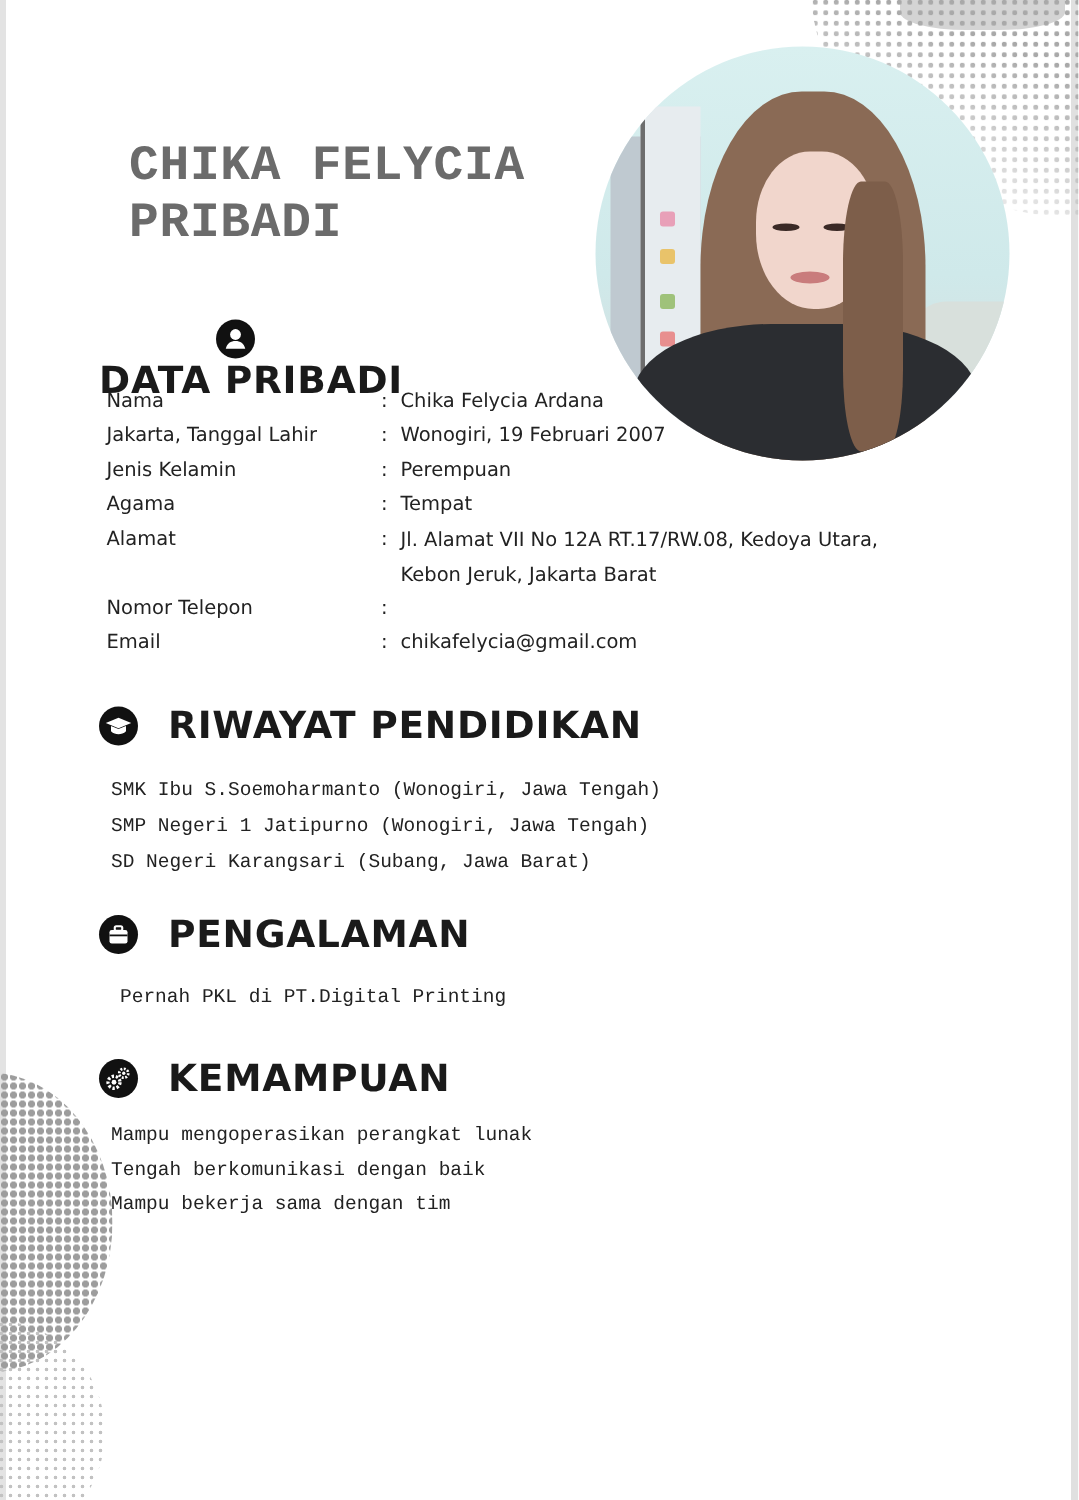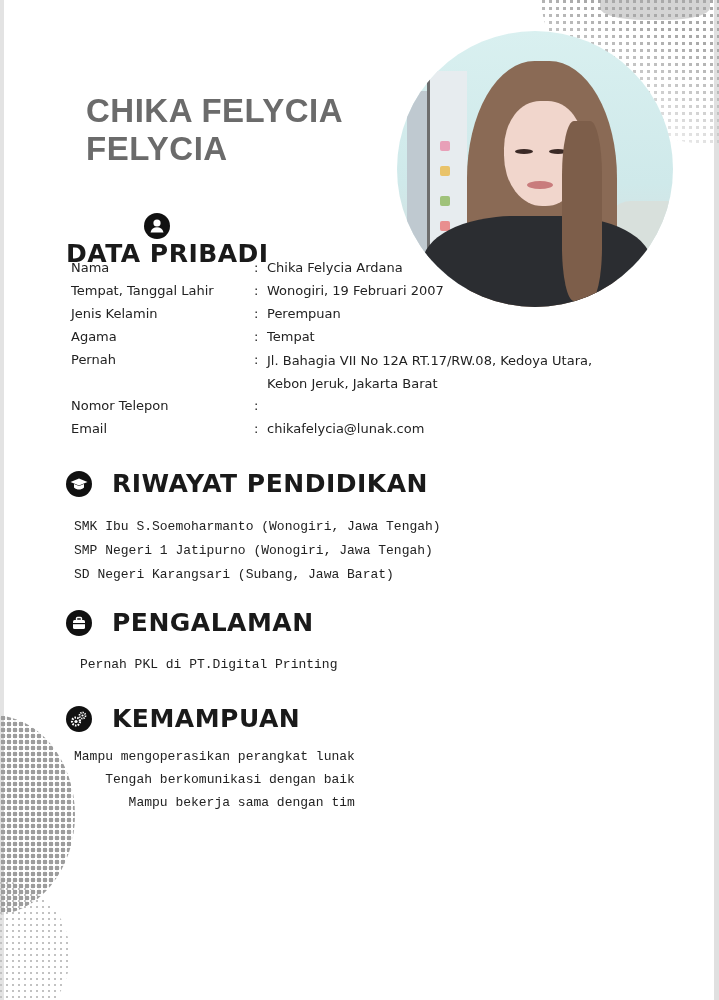--- a/index.html
+++ b/index.html
@@ -50,21 +50,21 @@
   .photo .hair { position: absolute; left: 70px; top: 30px; width: 150px; height: 260px; background: #8a6a55; border-radius: 45% 45% 10% 10%; }
   .photo .face { position: absolute; left: 107px; top: 70px; width: 80px; height: 105px; background: #f1d6cc; border-radius: 45% 45% 48% 48%; }
   .photo .eye { position: absolute; top: 118px; width: 18px; height: 5px; background: #3b2a26; border-radius: 50%; }
   .photo .lip { position: absolute; left: 130px; top: 150px; width: 26px; height: 8px; background: #c97c7c; border-radius: 50%; }
   .photo .shirt { position: absolute; left: 25px; top: 185px; width: 230px; height: 120px; background: #2b2d31; border-radius: 40% 40% 0 0; }
   .photo .hair-front { position: absolute; left: 165px; top: 90px; width: 40px; height: 180px; background: #7d5e4a; border-radius: 30%; }
 
   
   .name-title {
     position: absolute; left: 86px; top: 92px; width: 320px;
-    font-family: Liberation Sans, sans-serif; font-weight: bold;
+    font-family: Liberation Mono, monospace; font-weight: bold;
     font-size: 33px; line-height: 38px; letter-spacing: 0.5px;
     color: #6b6b6b;
   }
 
   
   .sec-head { position: absolute; left: 66px; display: flex; align-items: center; }
   .sec-icon { width: 26px; height: 26px; border-radius: 50%; background: #111; display: flex; align-items: center; justify-content: center; margin-right: 20px; }
   .sec-title { font-family: "DejaVu Sans", sans-serif; font-weight: bold; font-size: 25px; letter-spacing: 0.5px; color: #1a1a1a; }
 
   
@@ -104,72 +104,72 @@
     <div class="shirt"></div>
     <div class="face"></div>
     <div class="eye" style="left:118px;"></div>
     <div class="eye" style="left:152px;"></div>
     <div class="lip"></div>
     <div class="hair-front"></div>
   </div>
 
   <div class="name-title">
     <div>CHIKA FELYCIA</div>
-    <div>FELYCIA</div>
+    <div>PRIBADI</div>
   </div>
 
   <div class="sec-head" style="top:213px;flex-direction:column;">
     <span class="sec-icon">
       <svg width="26" height="26" viewBox="0 0 26 26">
           <circle cx="13" cy="13" r="12" fill="#111"></circle>
           <circle cx="13" cy="10" r="3.6" fill="#fff"></circle>
           <path d="M6.5 19.5c0.8-3.6 3.4-5.2 6.5-5.2s5.7 1.6 6.5 5.2z" fill="#fff"></path>
         </svg>
     </span>
     <span class="sec-title">DATA PRIBADI</span>
   </div>
 
   <div class="data-table">
     <div class="row">
       <span class="lbl">Nama</span>
       <span class="colon">:</span>
       <span class="val">Chika Felycia Ardana</span>
     </div>
     <div class="row">
-      <span class="lbl">Tempat, Tanggal Lahir</span>
+      <span class="lbl">Jakarta, Tanggal Lahir</span>
       <span class="colon">:</span>
       <span class="val">Wonogiri, 19 Februari 2007</span>
     </div>
     <div class="row">
       <span class="lbl">Jenis Kelamin</span>
       <span class="colon">:</span>
       <span class="val">Perempuan</span>
     </div>
     <div class="row">
       <span class="lbl">Agama</span>
       <span class="colon">:</span>
       <span class="val">Tempat</span>
     </div>
     <div class="row tall">
-      <span class="lbl">Pernah</span>
+      <span class="lbl">Alamat</span>
       <span class="colon">:</span>
       <span class="val">
-        <span style="display:block">Jl. Bahagia VII No 12A RT.17/RW.08, Kedoya Utara,</span>
+        <span style="display:block">Jl. Alamat VII No 12A RT.17/RW.08, Kedoya Utara,</span>
         <span style="display:block">Kebon Jeruk, Jakarta Barat</span>
       </span>
     </div>
     <div class="row">
       <span class="lbl">Nomor Telepon</span>
       <span class="colon">:</span>
       <span class="val"></span>
     </div>
     <div class="row">
       <span class="lbl">Email</span>
       <span class="colon">:</span>
-      <span class="val">chikafelycia@lunak.com</span>
+      <span class="val">chikafelycia@gmail.com</span>
     </div>
   </div>
 
   <div class="sec-head" style="top:469px;">
     <span class="sec-icon">
       <svg width="26" height="26" viewBox="0 0 26 26">
           <circle cx="13" cy="13" r="12" fill="#111"></circle>
           <path d="M4.5 11 L13 7.5 L21.5 11 L13 14.5 Z" fill="#fff"></path>
           <path d="M8 13v3.5c1.5 1.5 3.2 2 5 2s3.5-0.5 5-2V13l-5 2z" fill="#fff"></path>
         </svg>
@@ -202,18 +202,18 @@
       <svg width="26" height="26" viewBox="0 0 26 26">
           <circle cx="13" cy="13" r="12" fill="#111"></circle>
           <circle cx="10" cy="15.5" r="4" fill="none" stroke="#fff" stroke-width="2.2" stroke-dasharray="1.6 1.2"></circle>
           <circle cx="10" cy="15.5" r="1.6" fill="#fff"></circle>
           <circle cx="16.5" cy="9.5" r="3" fill="none" stroke="#fff" stroke-width="1.8" stroke-dasharray="1.3 1"></circle>
           <circle cx="16.5" cy="9.5" r="1.1" fill="#fff"></circle>
         </svg>
     </span>
     <span class="sec-title">KEMAMPUAN</span>
   </div>
-  <div class="list" style="left:74px; top:749px;text-align:right;">
+  <div class="list" style="left:74px; top:749px;">
     <div style="height:23px">Mampu mengoperasikan perangkat lunak</div>
     <div style="height:23px">Tengah berkomunikasi dengan baik</div>
     <div style="height:23px">Mampu bekerja sama dengan tim</div>
   </div>
 </div>
 
 </body></html>

